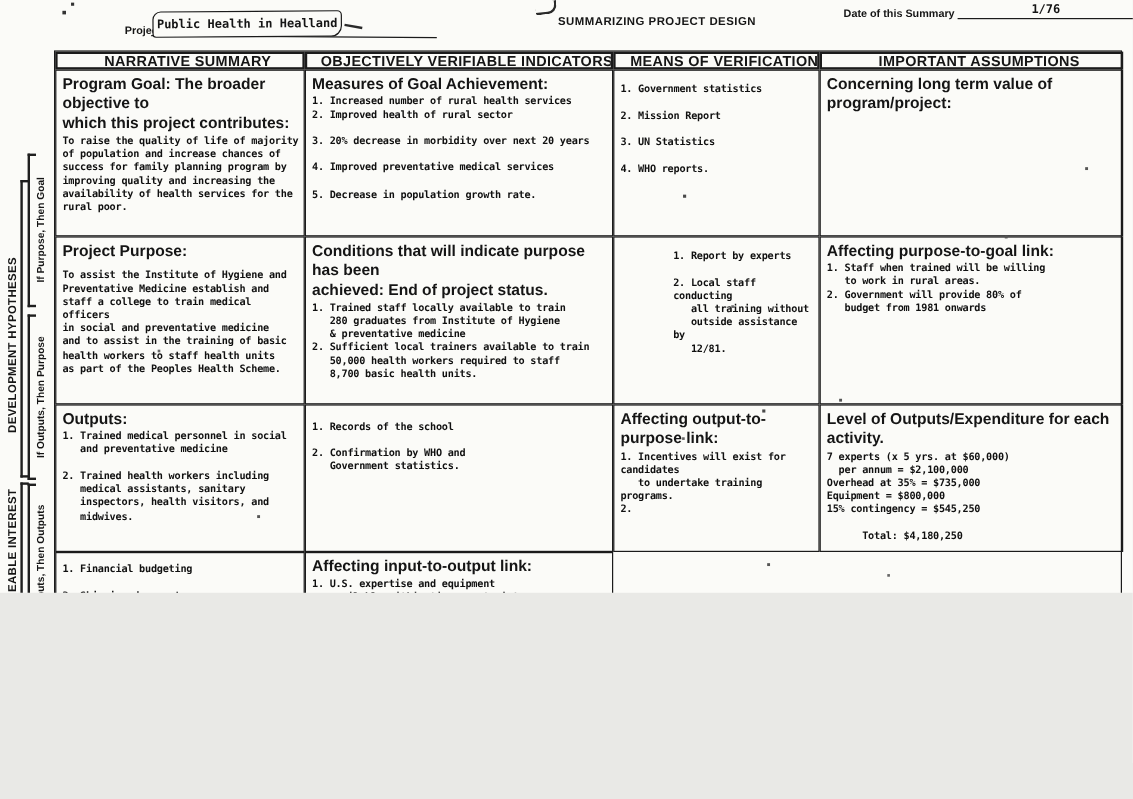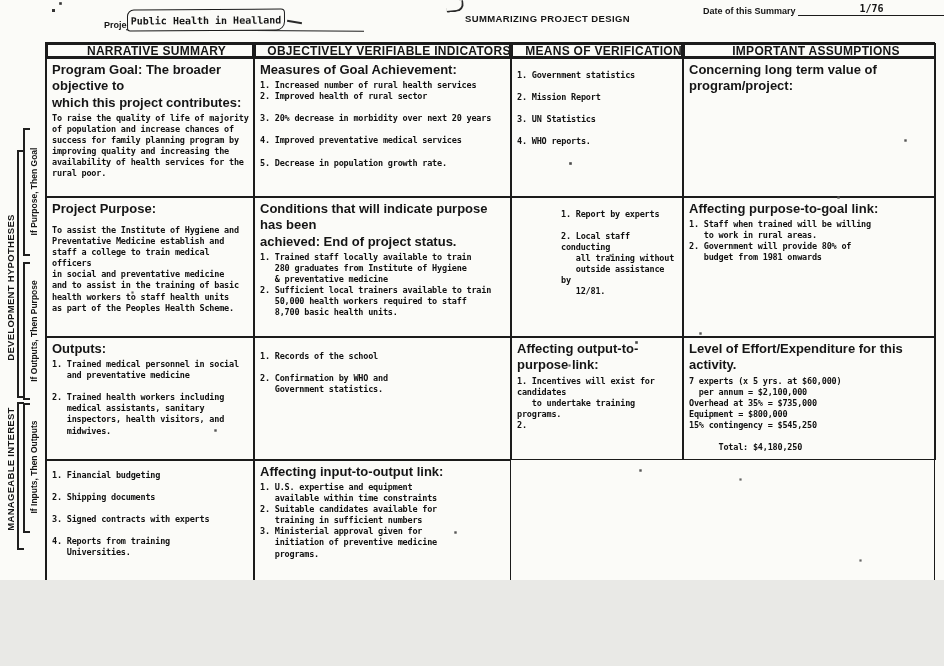--- a/index.html
+++ b/index.html
@@ -2,21 +2,21 @@
 <html><head>
 <meta charset="utf-8">
 <style>
   html,body{margin:0;padding:0;}
   body{
     width:944px;height:666px;
     font-family:"Liberation Sans",sans-serif;
     background:#e9e9e6;
   }
   .sheet{
-    position:relative;width:944px;height:580px;overflow:hidden;
+    position:relative;width:944px;height:494px;overflow:hidden;
     background:#fbfbf8;color:#151515;
   }
   
   .date-line{position:absolute;left:703px;top:3px;width:235px;font-size:9px;font-weight:bold;white-space:nowrap;}
   .date-line .lbl{vertical-align:bottom;}
   .date-line .val{
     display:inline-block;width:148px;border-bottom:1.5px solid #1b1b1b;
     text-align:center;font-family:"DejaVu Sans Mono",monospace;font-size:10px;font-weight:bold;
     padding-bottom:1px;margin-left:2px;
   }
@@ -185,21 +185,21 @@
    Government statistics.</div>
     </div>
     <div class="cell bcell">
       <div class="form-label">Affecting output-to-purpose link:</div>
       <div class="typed">1. Incentives will exist for candidates
    to undertake training programs.
 2.</div>
     </div>
 
     <div class="cell bcell">
-      <div class="form-label">Level of Effort/Expenditure for this activity.</div>
+      <div class="form-label">Level of Outputs/Expenditure for each activity.</div>
       <div class="typed">7 experts (x 5 yrs. at $60,000)
   per annum = $2,100,000
 Overhead at 35% = $735,000
 Equipment = $800,000
 15% contingency = $545,250
 
       Total: $4,180,250</div>
     </div>
     <div class="cell bcell">
       <div class="typed" style="margin-top:6px;">1. Financial budgeting

